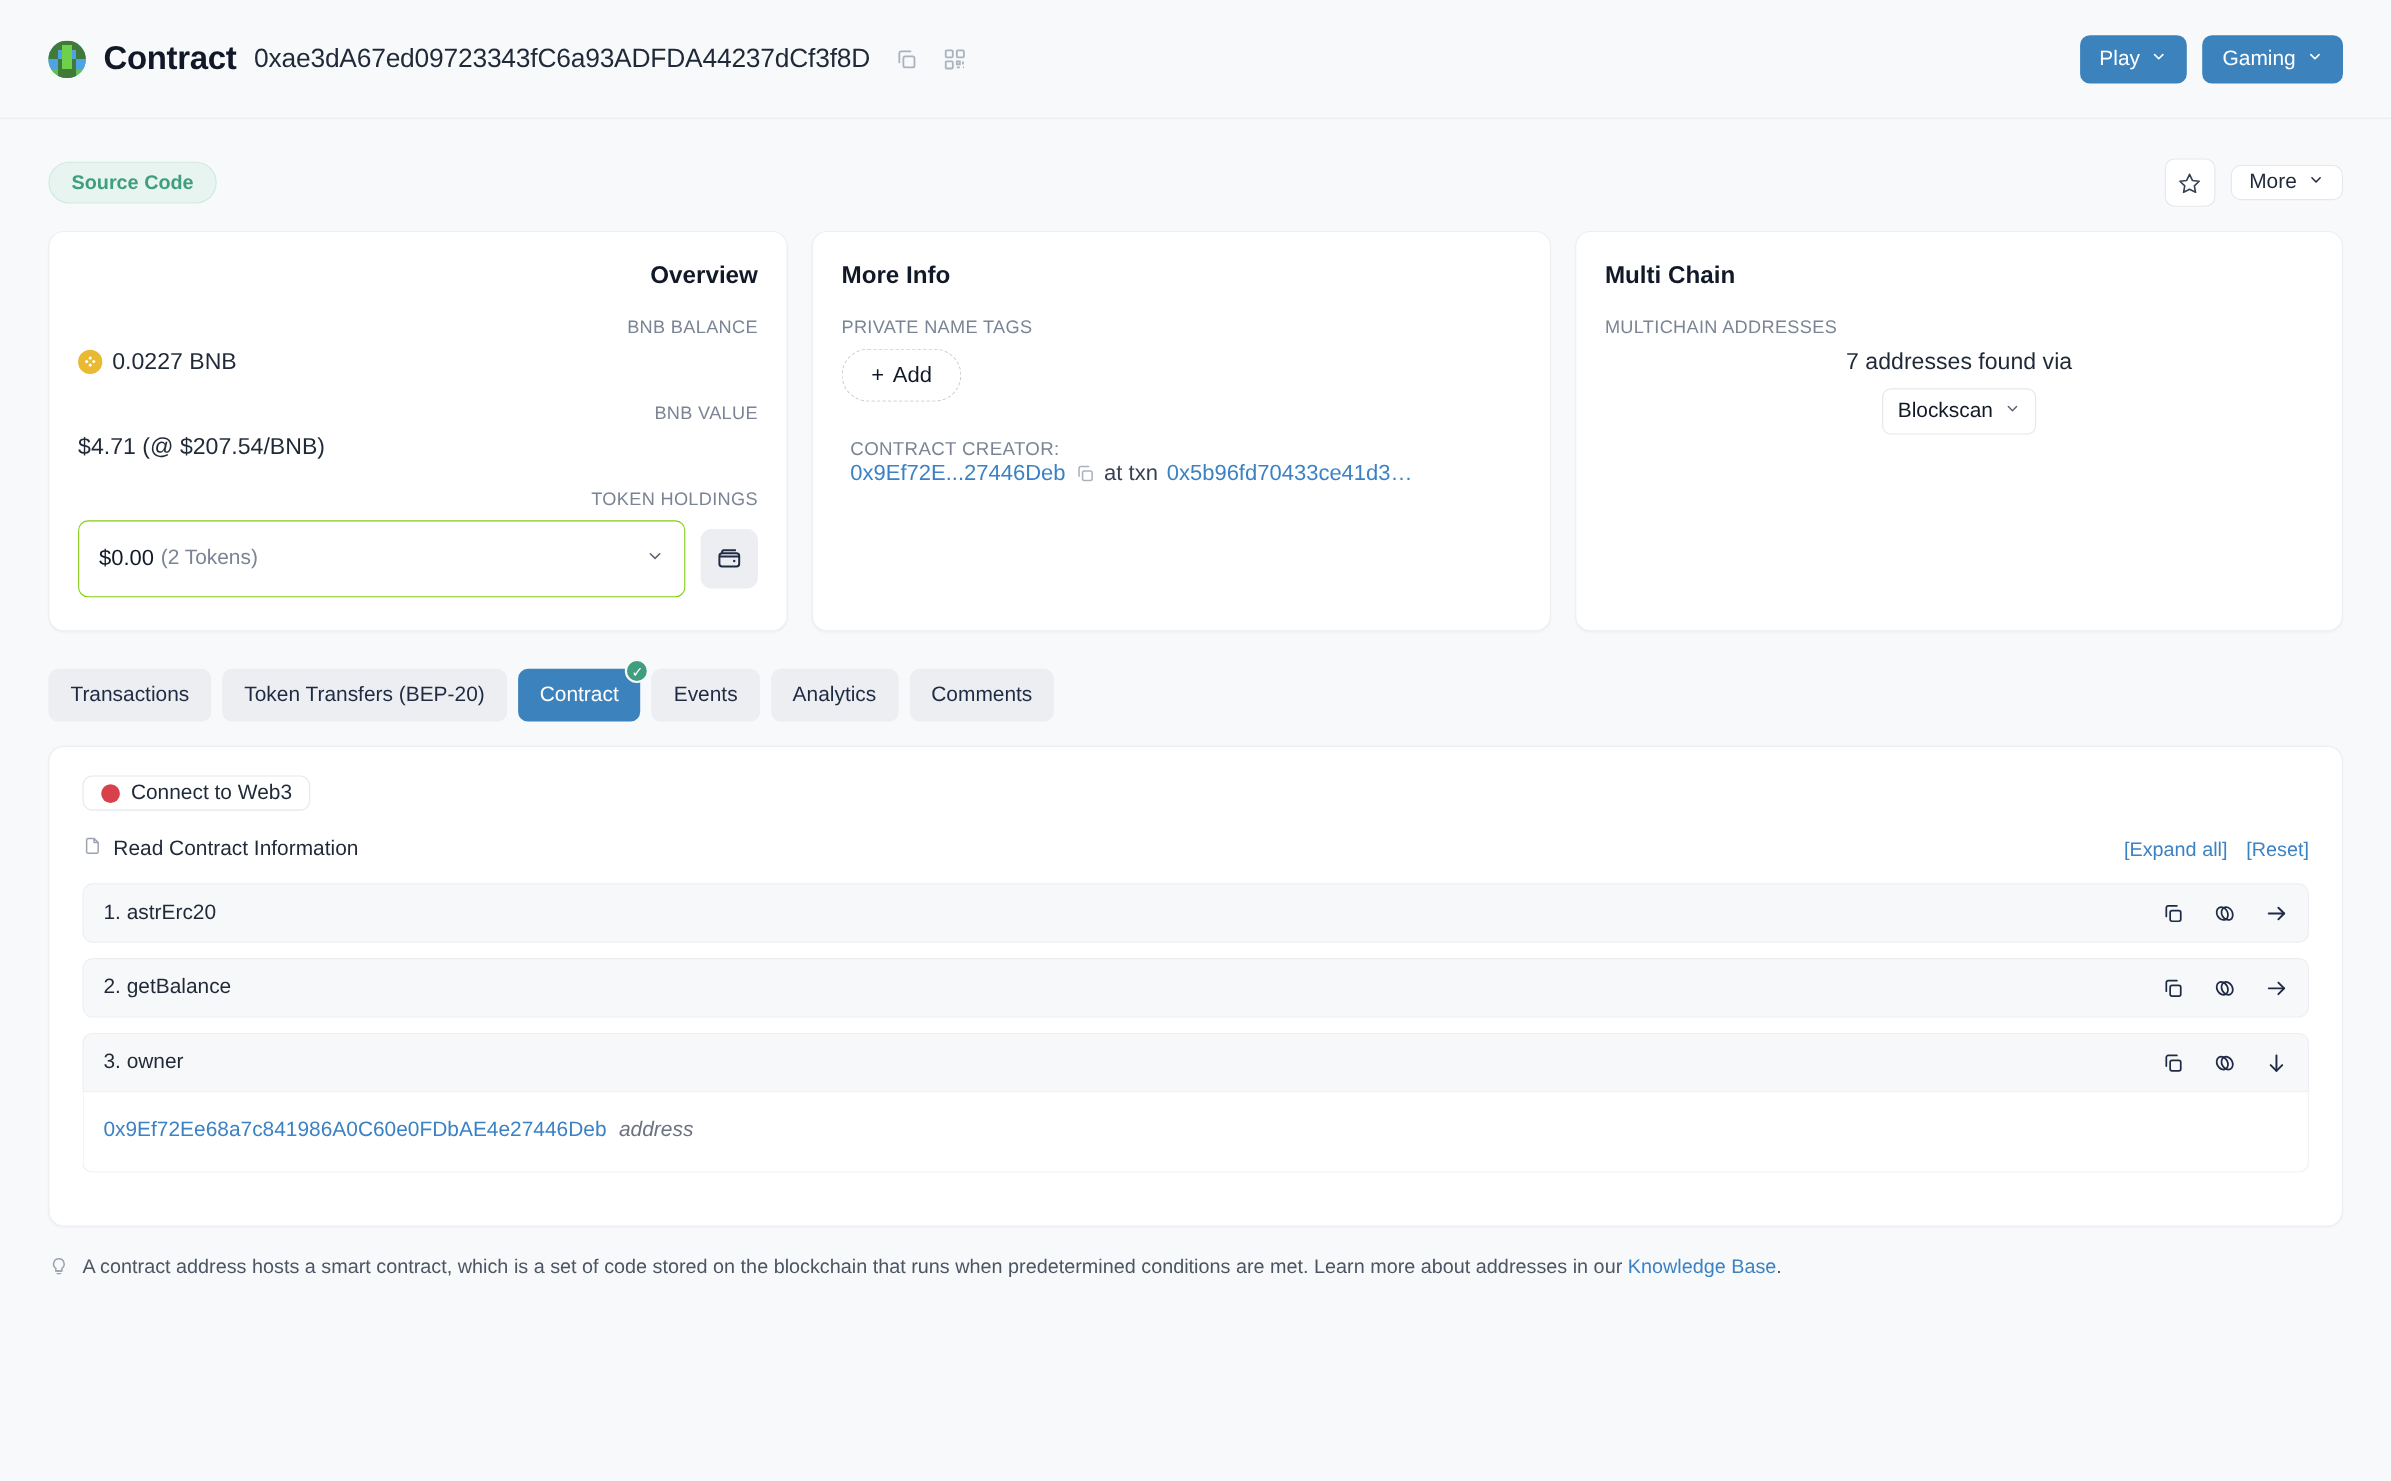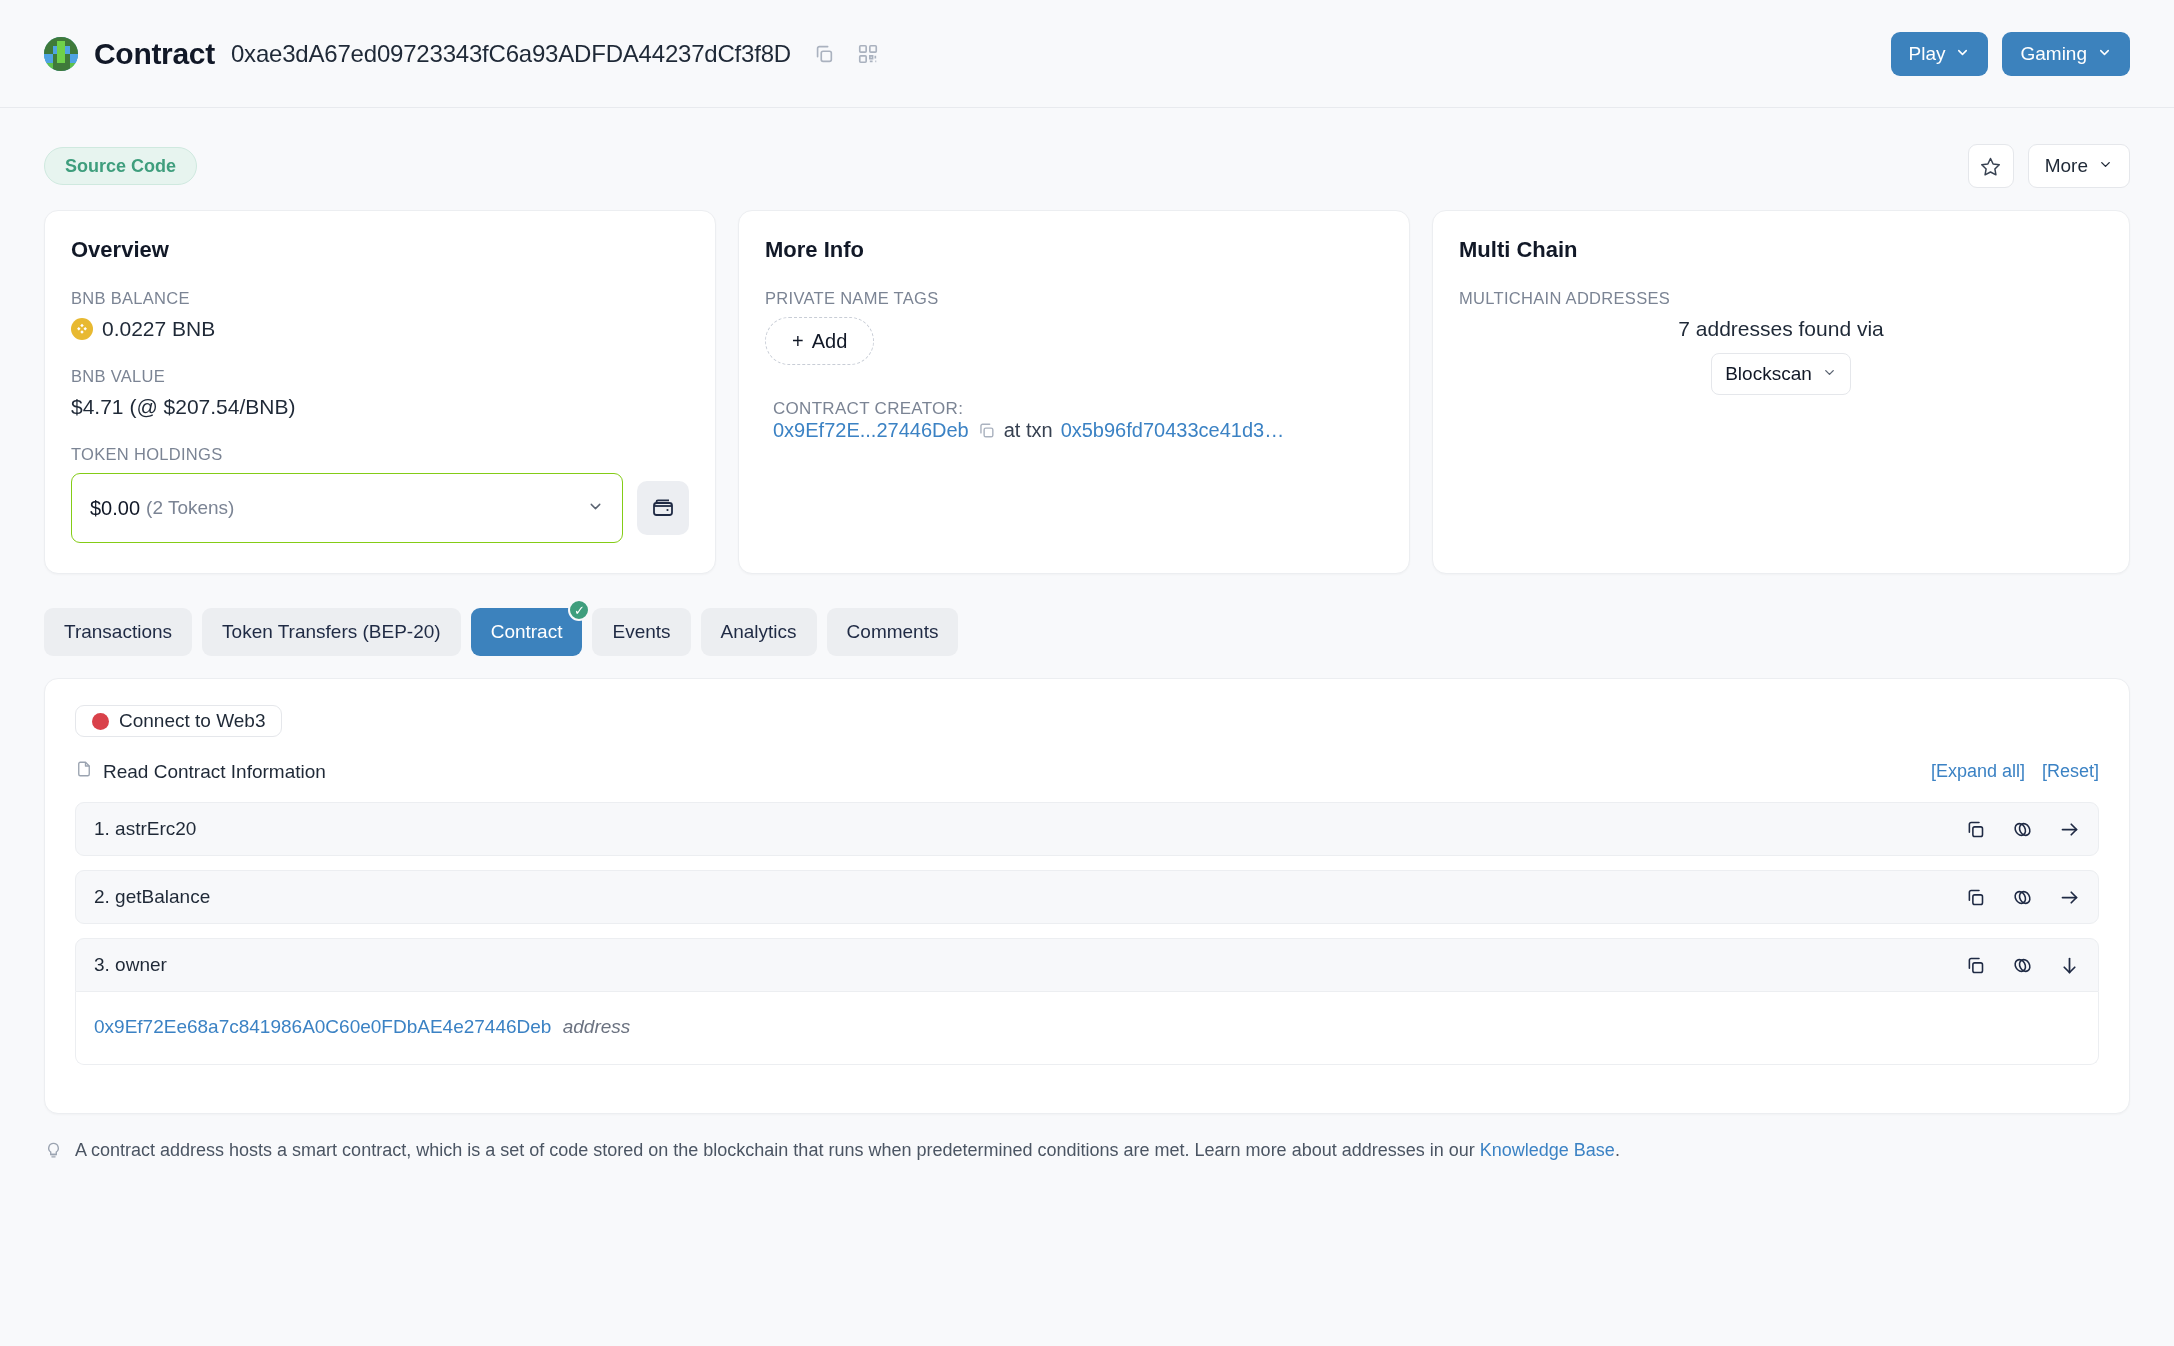--- a/index.html
+++ b/index.html
@@ -63,38 +63,38 @@
     cursor: pointer;
   }
   .badge-spacer { flex: 1 1 auto; }
   .icon-btn {
     width: 46px; height: 44px; border: 1px solid #e5e7eb;
     background: #fff; border-radius: 9px;
     display: inline-flex; align-items: center; justify-content: center;
     cursor: pointer; color: #374151;
   }
   .more-btn {
-    height: 44px; border: 1px solid #e5e7eb; background: #fff;
+    height: 32px; border: 1px solid #e5e7eb; background: #fff;
     border-radius: 9px; padding: 0 16px; margin-left: 14px;
     font-size: 19px; color: #1f2937; font-family: inherit;
     display: inline-flex; align-items: center; gap: 10px; cursor: pointer;
   }
 
   
   .cards {
     display: flex; gap: 22px;
     padding: 22px 44px 0 44px;
   }
   .card {
     background: #fff; border: 1px solid #eceef1;
     border-radius: 14px;
     padding: 26px 26px 30px 26px;
     box-shadow: 0 1px 2px rgba(16,24,40,0.03);
   }
-  .card.c1 { width: 672px; }
+  .card.c1 { width: 672px; text-align: right; }
   .card.c2 { width: 672px; }
   .card.c3 { flex: 1 1 auto; }
   .card-title {
     font-size: 22px; font-weight: 700; color: #111827;
     margin: 0 0 26px 0;
   }
   .lbl {
     font-size: 16.5px; color: #7b8494; letter-spacing: .3px;
     text-transform: uppercase; margin-bottom: 9px;
   }

